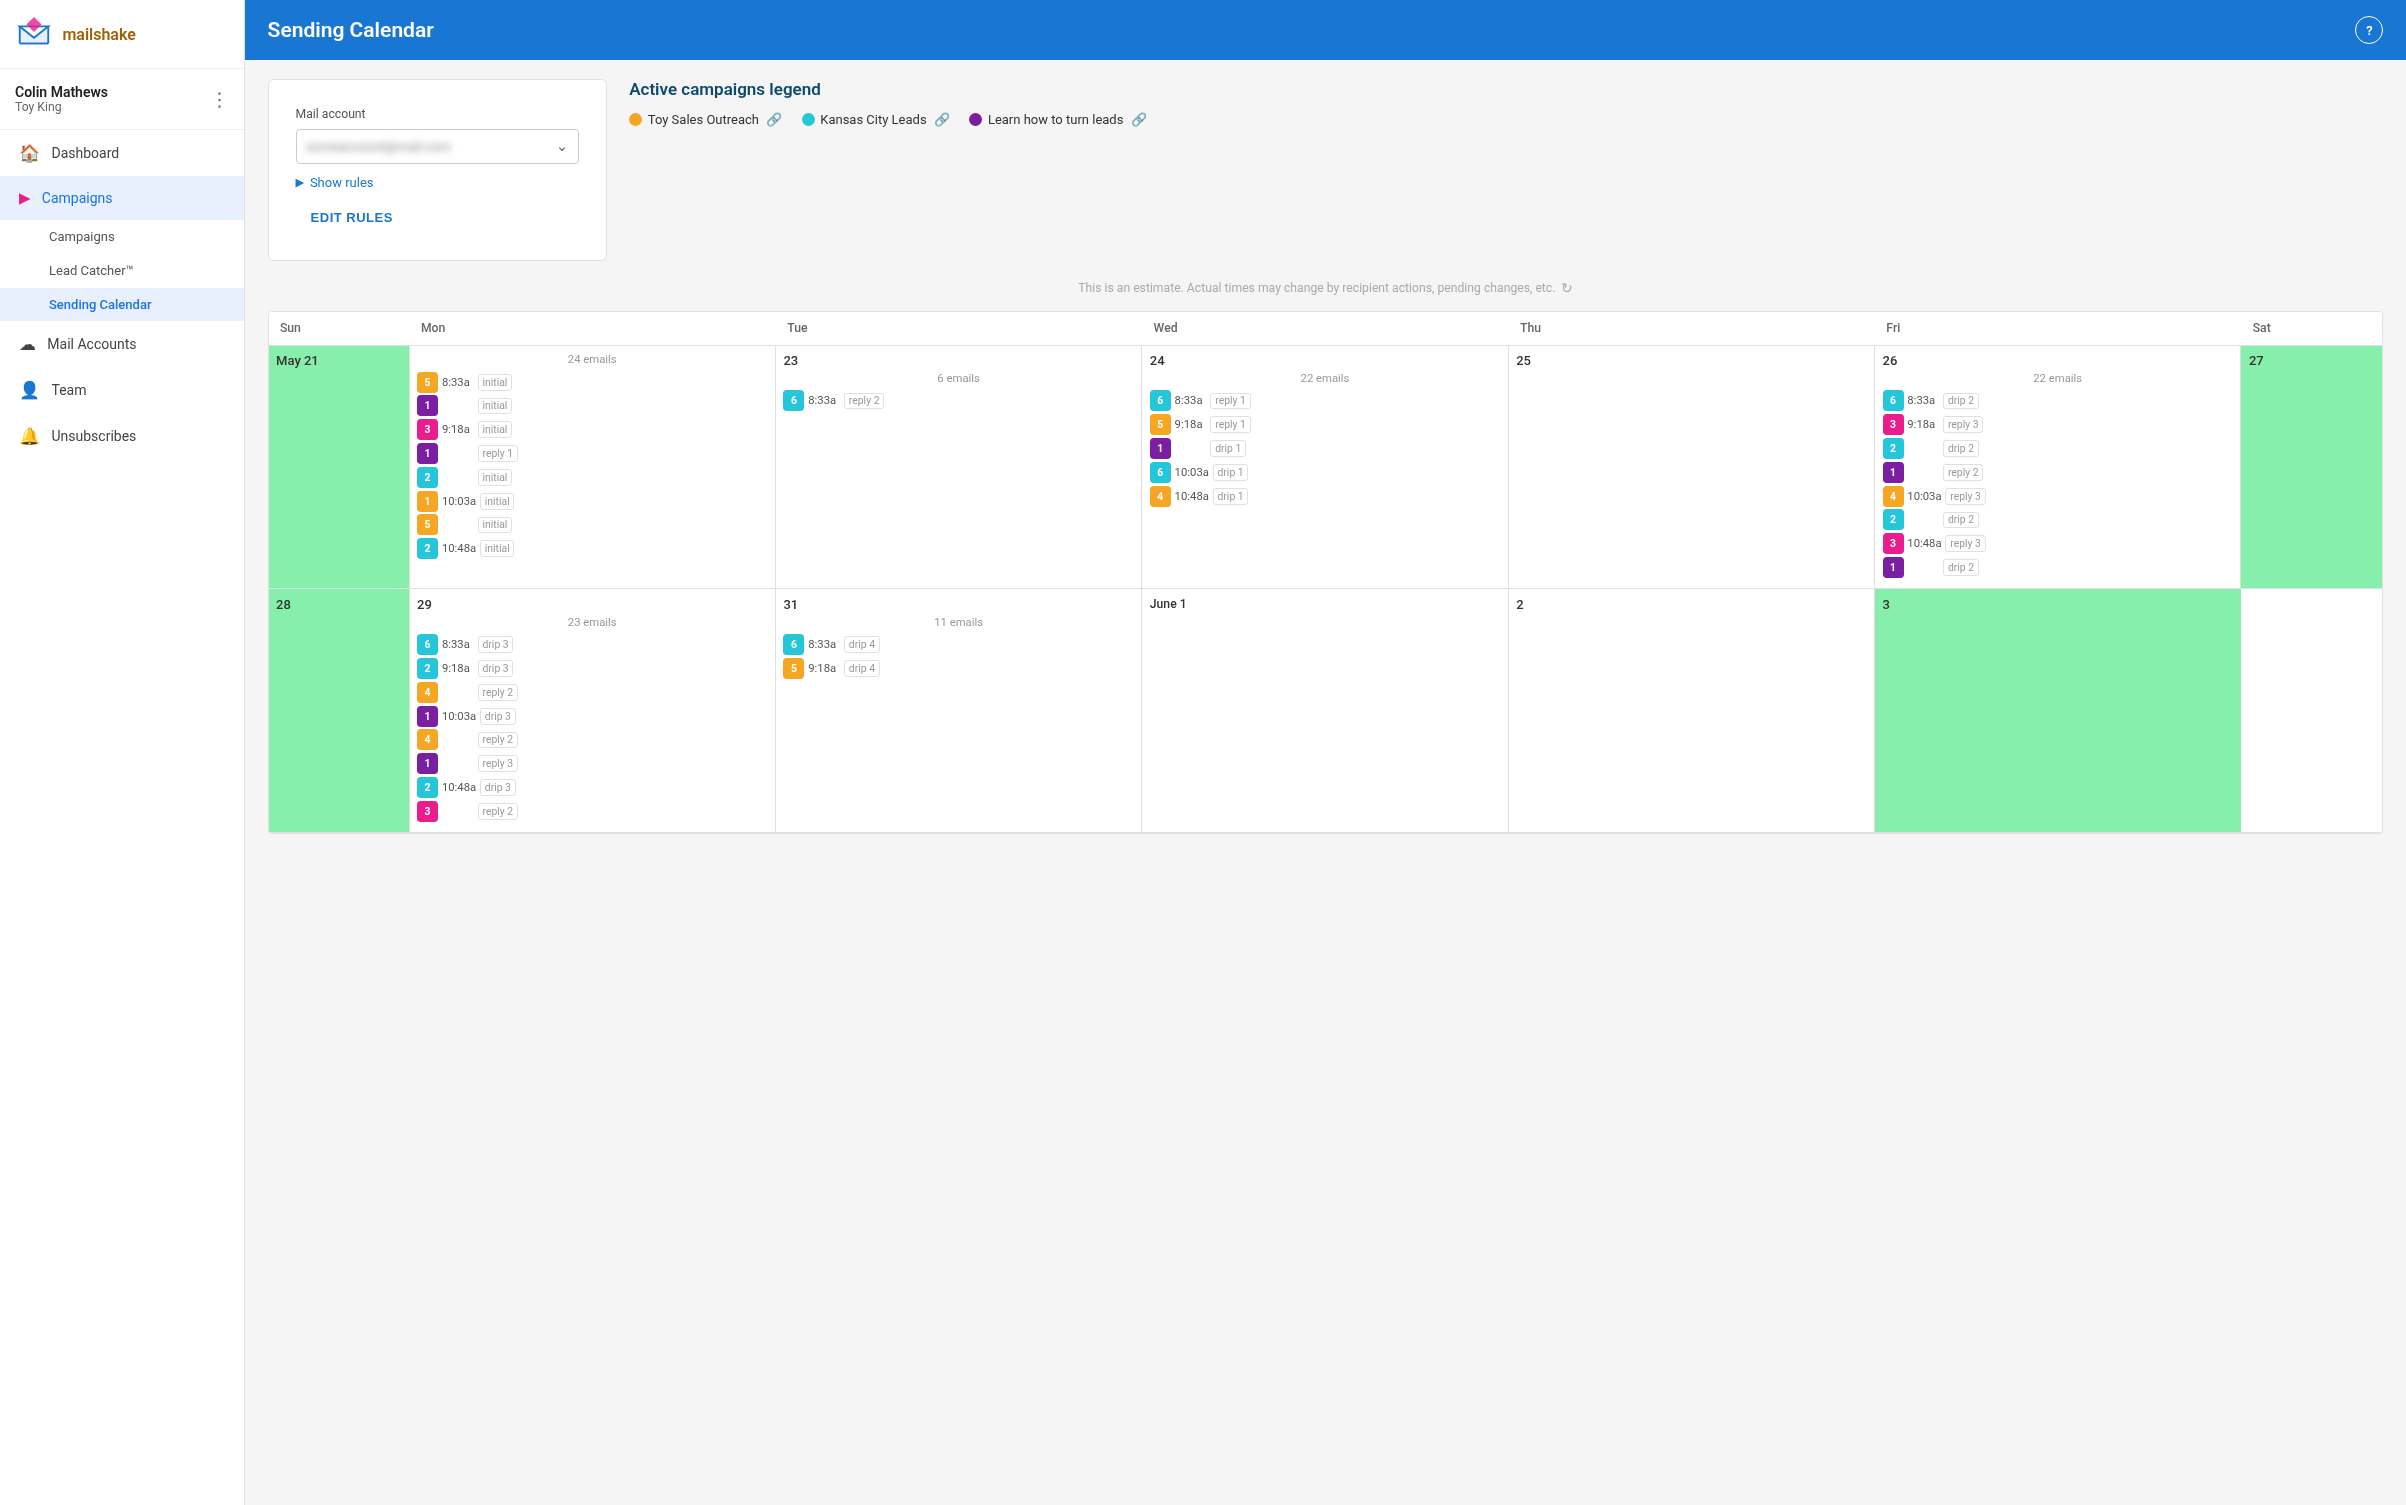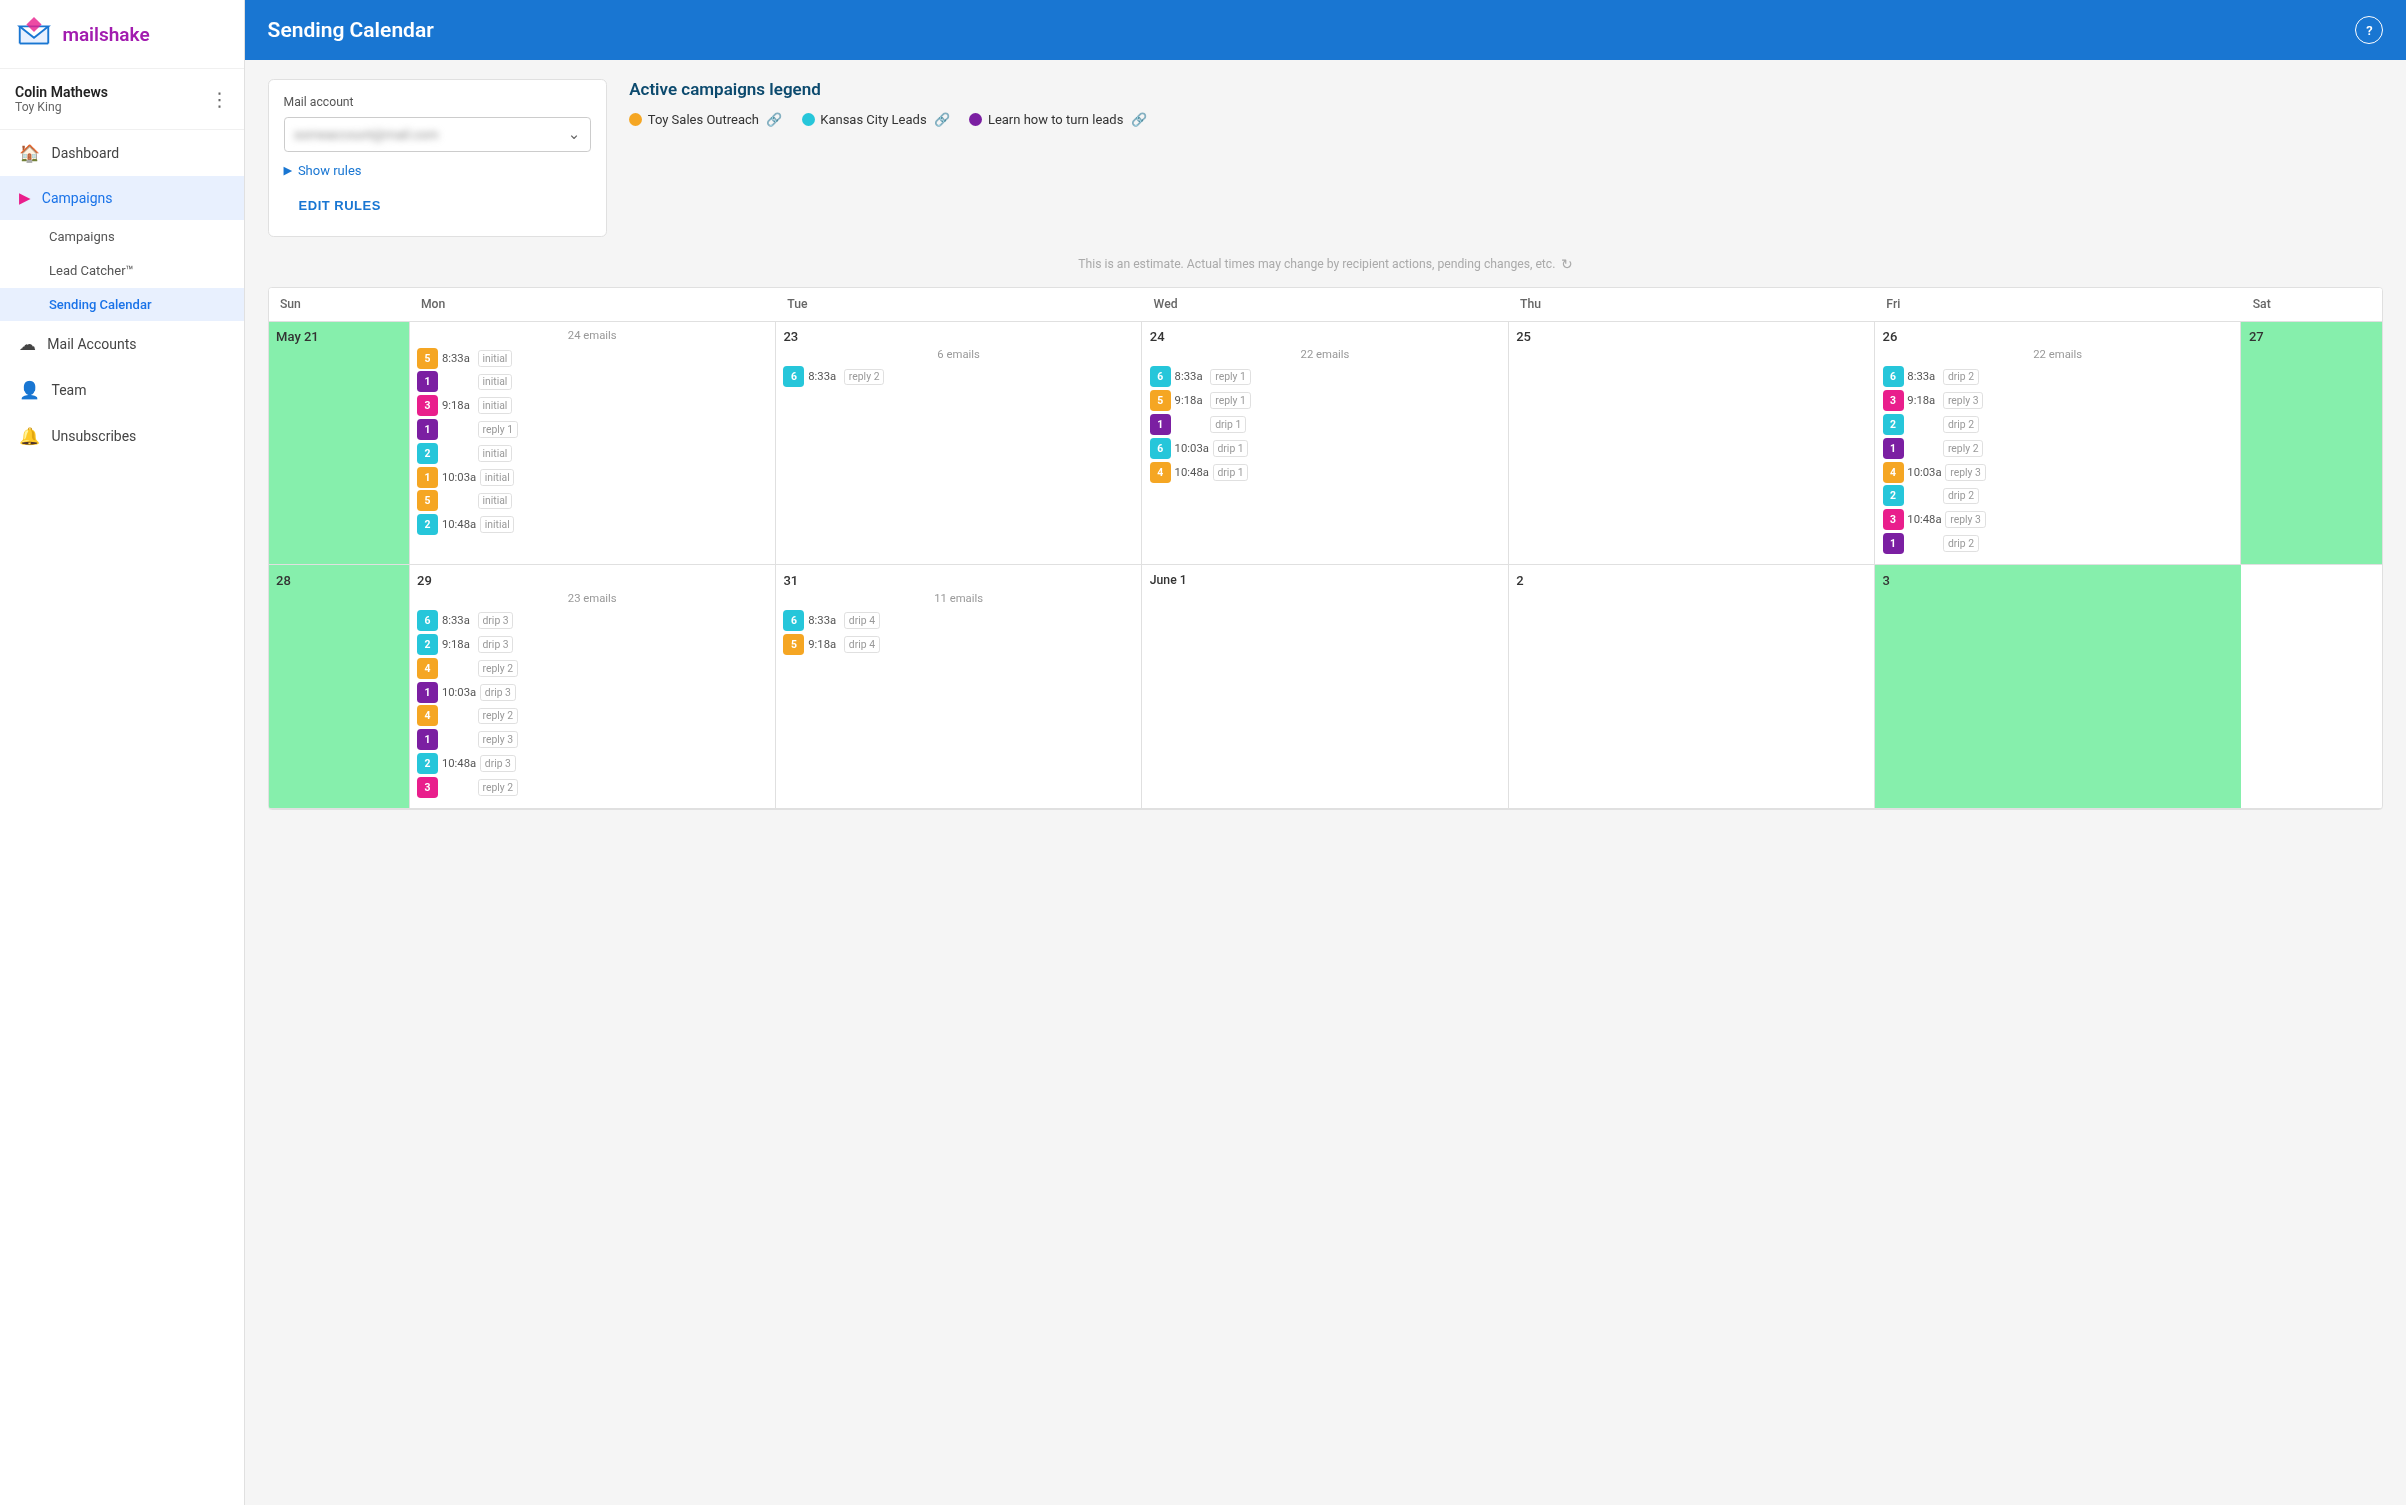--- a/index.html
+++ b/index.html
@@ -1,21 +1,21 @@
 <!DOCTYPE html>
 <html style="font-size:15px"><head>
   <meta charset="utf-8">
   <style>
     * { box-sizing: border-box; margin: 0; padding: 0; }
     body { font-family: -apple-system, BlinkMacSystemFont, 'Segoe UI', Roboto, sans-serif; display: flex; height: 100vh; overflow: hidden; background: #f5f5f5; }
 
     
     .sidebar { width: 245px; min-width: 245px; background: #fff; display: flex; flex-direction: column; border-right: 0.9px solid #e0e0e0; }
     .sidebar-header { padding: 15px; display: flex; align-items: center; gap: 9.4px; border-bottom: 0.9px solid #f0f0f0; }
-    .logo-text { font-size: 19px; font-weight: 600; color: #a21caf; }
+    .logo-text { font-size: 16px; font-weight: 600; color: #a16207; }
     .user-section { padding: 15px; display: flex; align-items: center; justify-content: space-between; border-bottom: 0.9px solid #f0f0f0; }
     .user-info { display: flex; flex-direction: column; }
     .user-name { font-size: 14px; font-weight: 600; color: #222; }
     .user-sub { font-size: 12.2px; color: #666; }
     .dots-icon { color: #666; font-size: 19px; cursor: pointer; }
 
     .nav-item { display: flex; align-items: center; gap: 11.3px; padding: 13px 19px; cursor: pointer; font-size: 14px; color: #444; border-radius: 0; }
     .nav-item.active { background: #e8f0fe; color: #1a73e8; }
     .nav-item .nav-icon { font-size: 17px; }
 
@@ -31,21 +31,21 @@
     .topbar-title { font-size: 21px; font-weight: 600; color: #fff; }
     .topbar-help { width: 28px; height: 28px; border-radius: 50%; border: 1.9px solid #fff; display: flex; align-items: center; justify-content: center; font-size: 13px; font-weight: 600; color: #fff; cursor: pointer; }
 
     
     .content { flex: 1; overflow-y: auto; padding: 19px 22.6px; }
 
     
     .controls-row { display: flex; gap: 22.6px; margin-bottom: 19px; align-items: flex-start; }
 
     
-    .mail-account-box { background: #fff; border: 0.9px solid #e0e0e0; border-radius: 5.6px; padding: 15px; width: 339px; min-width: 339px; }
+    .mail-account-box { background: #fff; border: 0.9px solid #e0e0e0; border-radius: 5.6px; padding: 27px; width: 339px; min-width: 339px; }
     .mail-account-label { font-size: 12.2px; color: #555; margin-bottom: 7.5px; }
     .mail-account-select { display: flex; align-items: center; justify-content: space-between; border: 0.9px solid #ccc; border-radius: 3.8px; padding: 7.5px 9.4px; background: #fff; cursor: pointer; }
     .mail-account-value { font-size: 13px; color: #888; }
     .select-arrow { color: #666; font-size: 15px; }
     .show-rules-row { margin-top: 11.3px; display: flex; align-items: center; gap: 5.6px; cursor: pointer; color: #1976d2; font-size: 13px; }
     .show-rules-arrow { font-size: 11.3px; }
     .edit-rules-btn { margin-top: 13px; padding: 7.5px 15px; background: transparent; border: none; color: #1976d2; font-size: 13px; font-weight: 600; cursor: pointer; letter-spacing: 0.5px; }
 
     
     .legend-box { flex: 1; }

